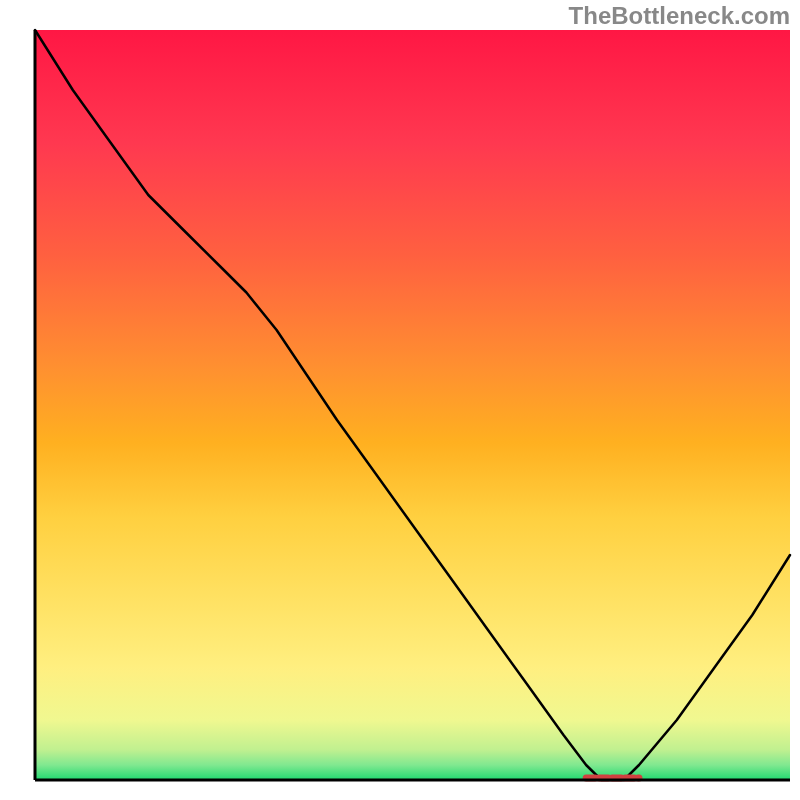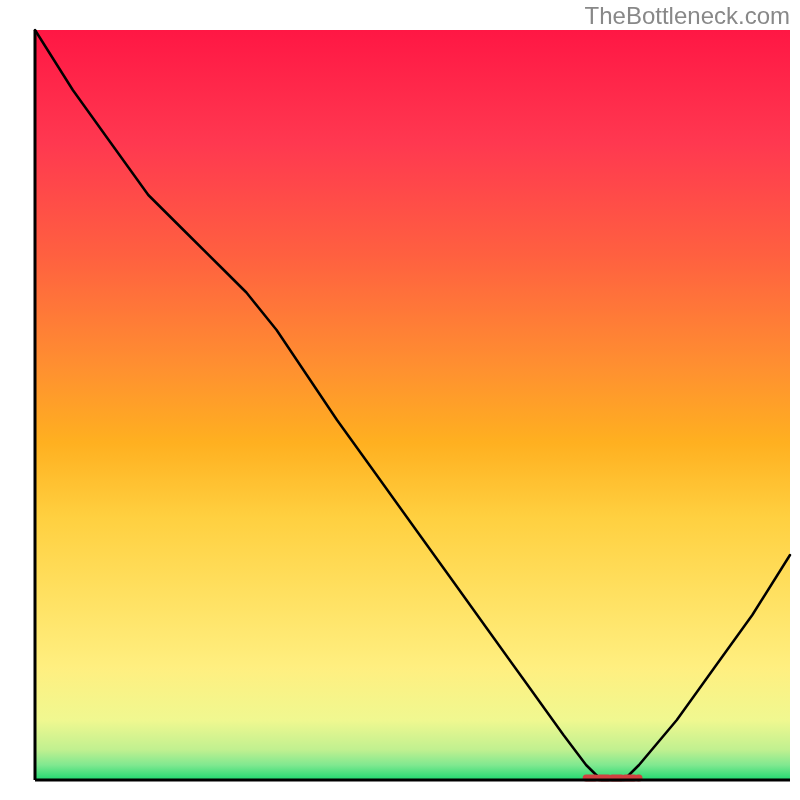--- a/index.html
+++ b/index.html
@@ -1,17 +1,17 @@
 <!DOCTYPE html>
 <html><head>
 <meta charset="utf-8">
 <style>
   * { margin: 0; padding: 0; box-sizing: border-box; }
   body { width: 800px; height: 800px; background: #fff; position: relative; font-family: Arial, sans-serif; }
-  .watermark { position: absolute; top: 2px; right: 10px; font-size: 24px; font-weight: normal; color: #888; z-index: 10; }
+  .watermark { position: absolute; top: 2px; right: 10px; font-size: 24px; font-weight: bold; color: #888; z-index: 10; }
   .chart-container { position: absolute; top: 0; left: 0; width: 800px; height: 800px; }
   svg { display: block; }
 </style>
 </head>
 <body>
 
 <div class="watermark">TheBottleneck.com</div>
 
 <div class="chart-container">
   <svg id="chart-svg" width="800" height="800">

